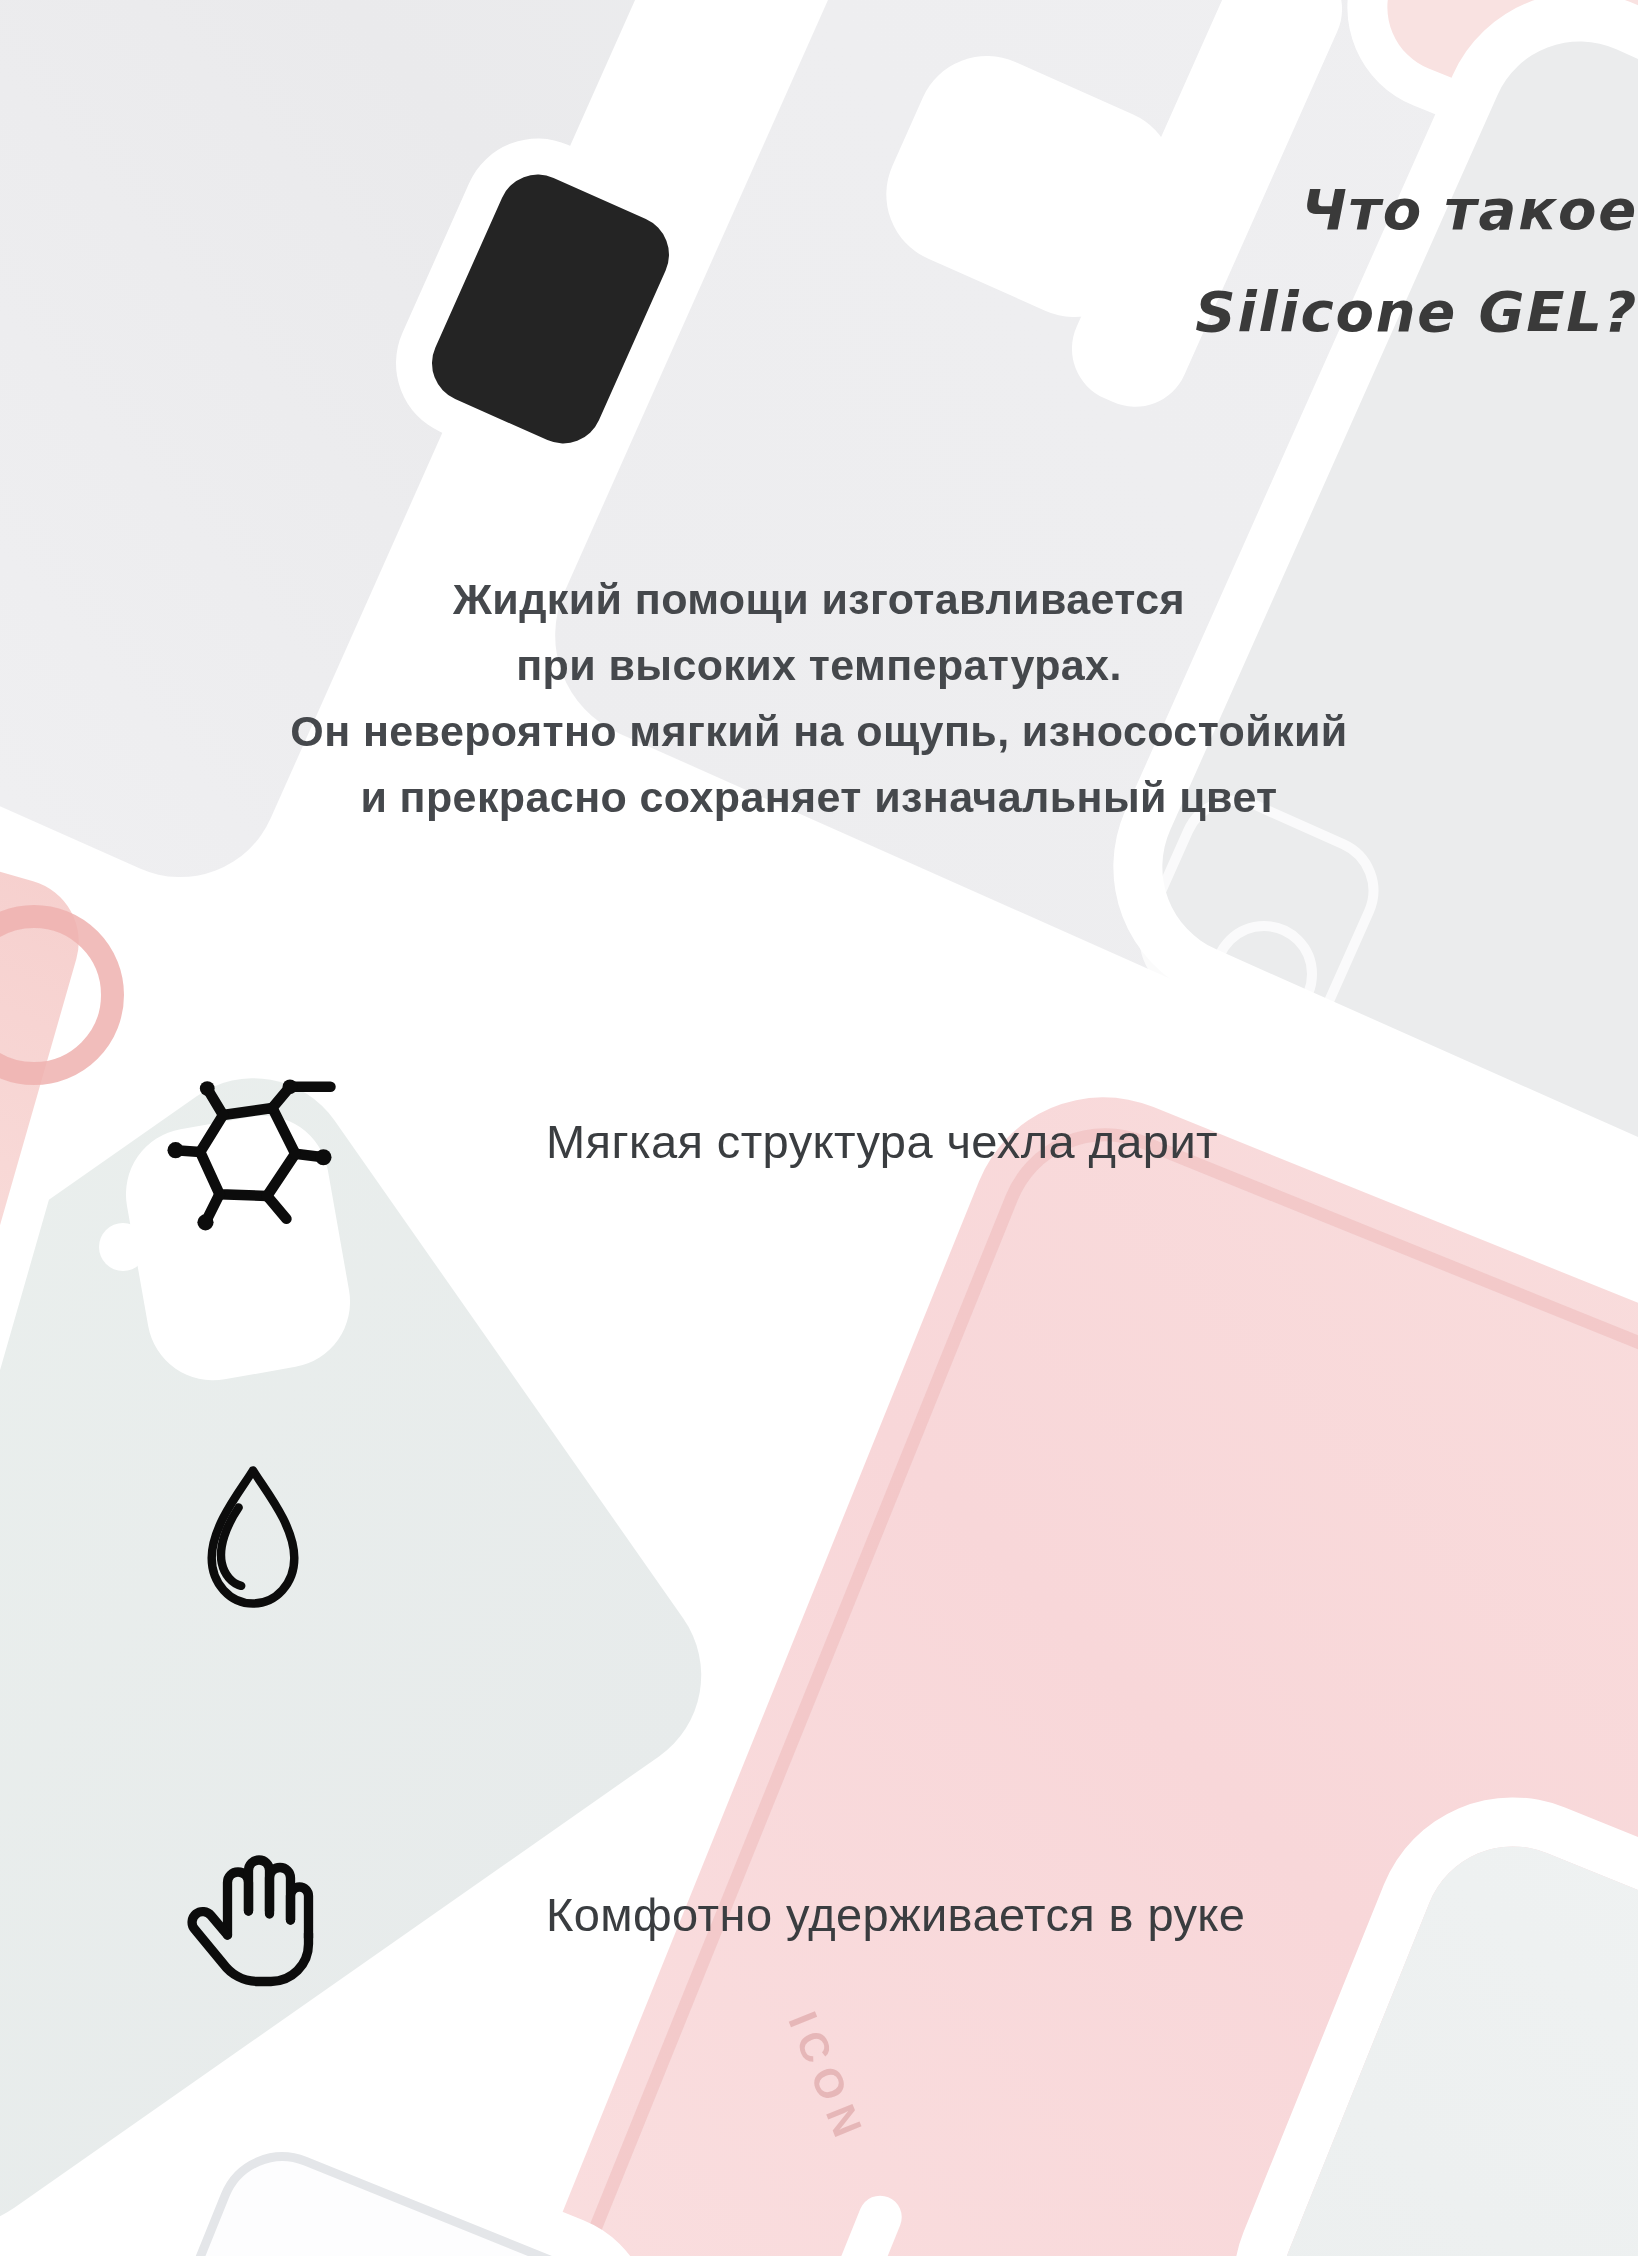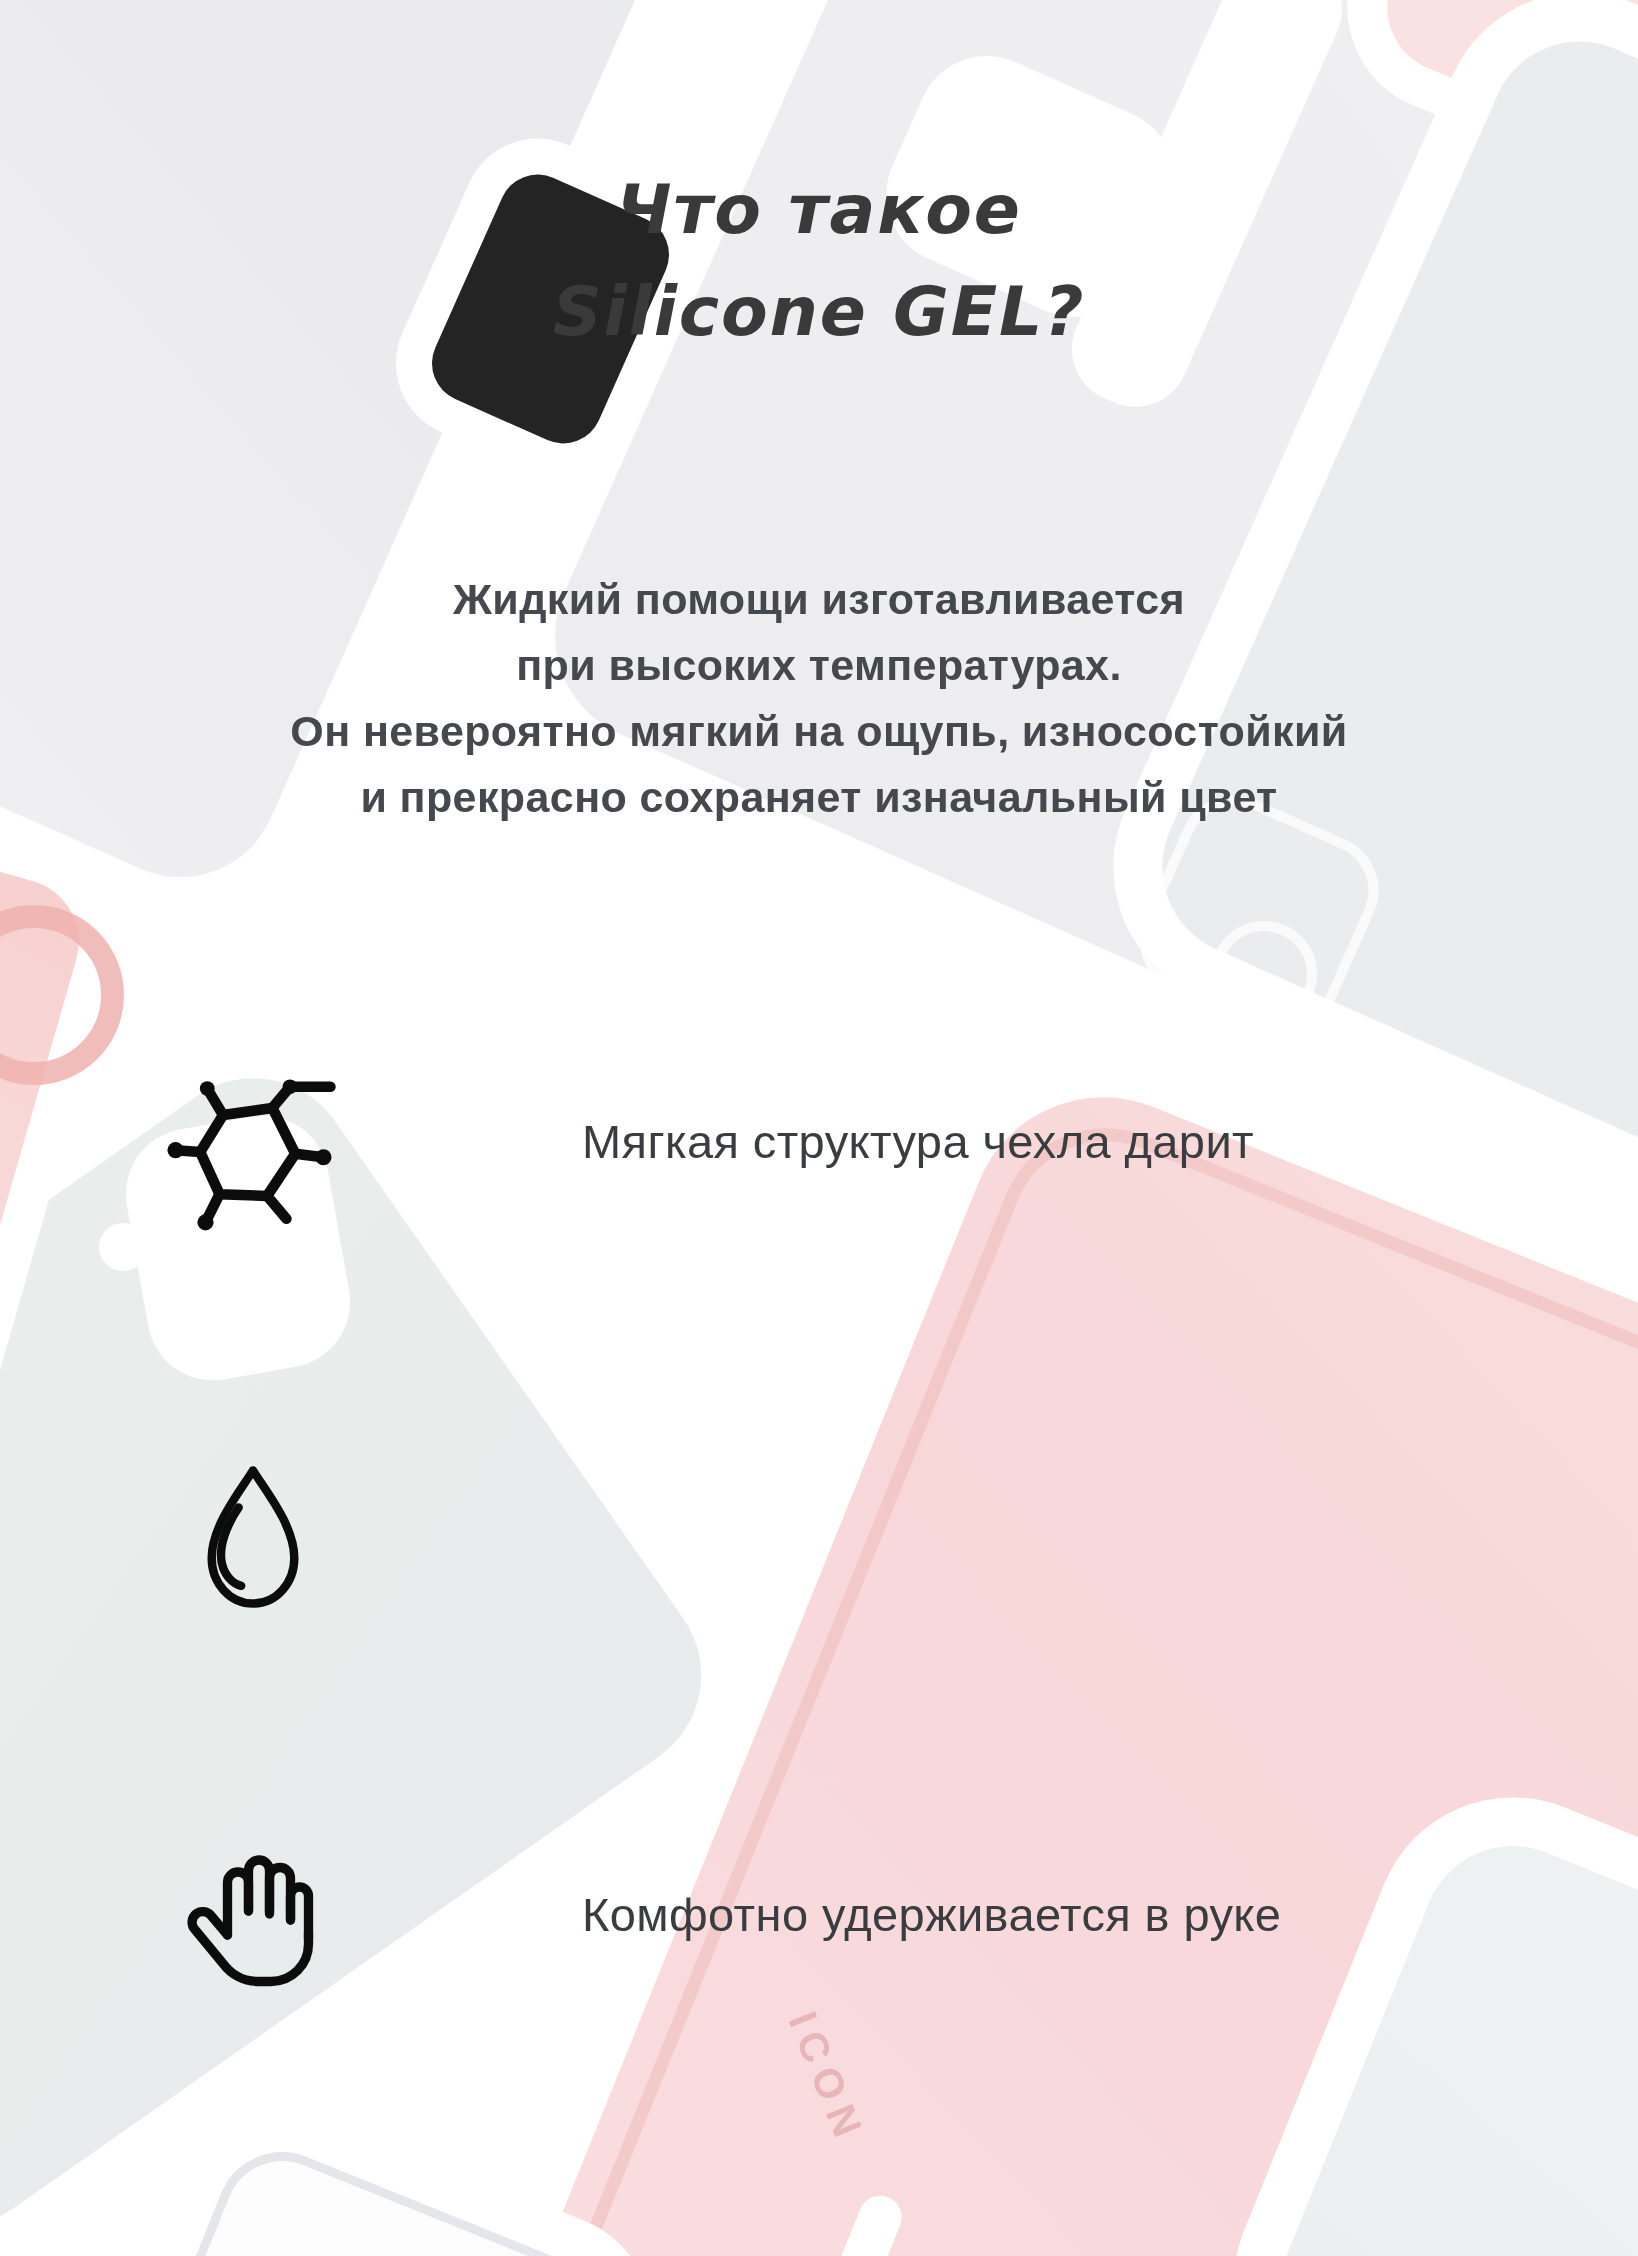--- a/index.html
+++ b/index.html
@@ -84,33 +84,33 @@
   #case-teal-bottom-right{
     left:1339px;top:1903px;width:555px;height:555px;
     transform:rotate(22deg);border-radius:90px;
     background:linear-gradient(200deg,#eff2f2,#ecefef);
     box-shadow:0 0 0 49px #ffffff;
   }
   
   .content{position:absolute;left:0;top:0;width:100%;height:100%;}
   #title-block{
     position:absolute;top:159px;left:0;right:0;
-    text-align:center;
+    text-align:right;
     font-family:"DejaVu Sans",sans-serif;
     font-style:italic;font-weight:800;
-    font-size:68px;line-height:102px;
+    font-size:56px;line-height:102px;
     letter-spacing:1.8px;color:#3a3a3a;
   }
   #intro-block{
     position:absolute;top:566px;left:0;right:0;
     text-align:center;
     font-weight:700;font-size:43px;line-height:66px;
     letter-spacing:0.4px;color:#45484c;
   }
-  .feature-row{position:absolute;left:0;width:100%;display:flex;align-items:flex-start;gap:36px;}
+  .feature-row{position:absolute;left:0;width:100%;display:flex;align-items:flex-start;}
   #feature-row-1{top:1071px;}
   #feature-row-2{top:1456px;}
   #feature-row-3{top:1838px;text-align:center;}
   .icon-cell{width:179px;margin-left:163px;display:flex;justify-content:center;align-items:flex-start;}
   .feature-text{
     margin-left:204px;margin-top:38px;
     font-weight:400;font-size:47px;line-height:77px;
     letter-spacing:0.4px;color:#3a3d40;
   }
   #feature-row-1 .feature-text{margin-top:32px;}

